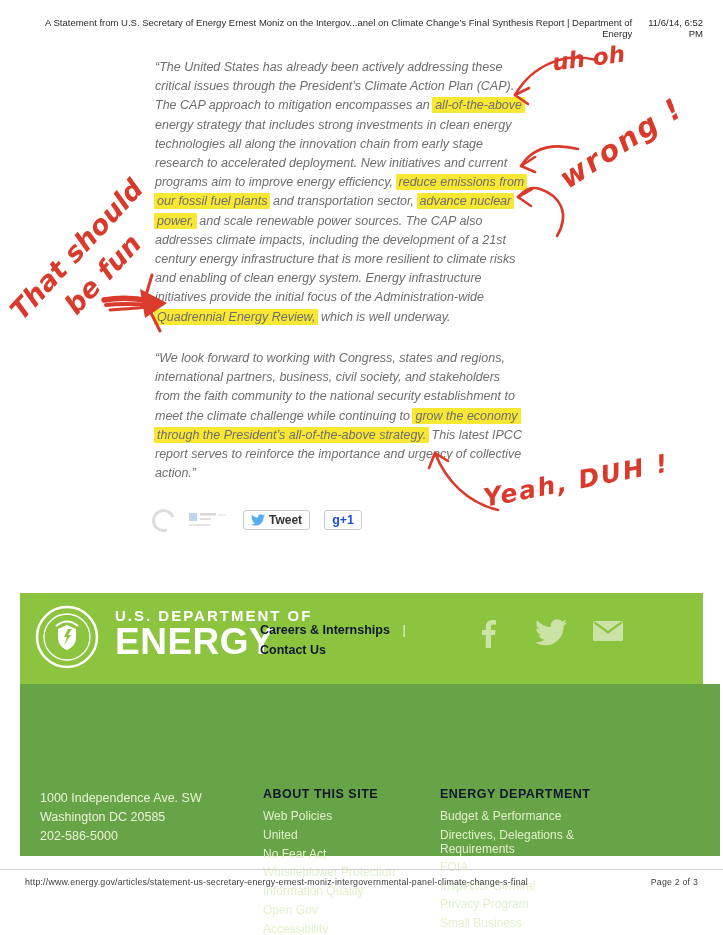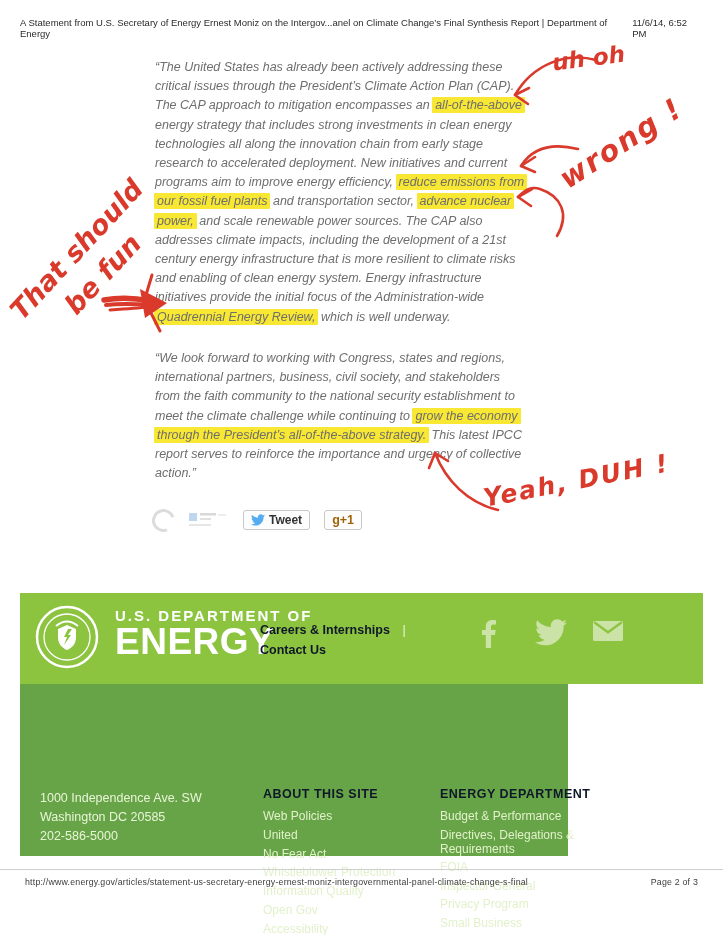--- a/index.html
+++ b/index.html
@@ -1,21 +1,21 @@
 <!DOCTYPE html>
 <html><head>
 <meta charset="utf-8">
 <style>
   html,body{margin:0;padding:0;background:#fff;}
   .page{position:relative;width:723px;height:935px;background:#fff;overflow:hidden;
         font-family:"Liberation Sans",sans-serif;}
 
   
   .print-header{position:absolute;top:17px;left:20px;right:20px;display:flex;
-    justify-content:space-between;font-size:9.5px;color:#2b2b2b;}
+    justify-content:space-between;font-size:9.5px;color:#2b2b2b;text-align:right;}
   .print-footer{position:absolute;top:869px;left:0;right:0;border-top:1px solid #cfcfcf;
     padding:7px 25px 0;display:flex;justify-content:space-between;
     font-size:8.8px;color:#3c3c3c;letter-spacing:.2px;box-sizing:border-box;}
 
   
   .para{position:absolute;left:155px;width:385px;font-size:12.5px;font-style:italic;
     color:#6e6e6e;}
   .tline{white-space:pre;line-height:19.2px;}
   .hl{background:#f8e733;padding:1px 3px;margin:0 -1px;border-radius:1px;}
   .p1{top:58px;}
@@ -32,26 +32,26 @@
   .ann-svg{position:absolute;left:0;top:0;pointer-events:none;}
 
   
   .share{position:absolute;left:152px;top:508px;height:24px;display:flex;
          align-items:center;gap:14px;}
   .ghost-a{width:17px;height:17px;border:3px solid #dcdcdc;border-right-color:transparent;
            border-radius:50%;transform:rotate(25deg);}
   .btn{display:flex;align-items:center;gap:4px;height:20px;padding:0 7px;
        background:#fdfdfd;border:1px solid #c9c9c9;border-radius:3px;
        font-size:12px;font-weight:bold;color:#333;text-decoration:none;box-sizing:border-box;}
-  .gp{color:#a16207;font-size:12.5px;}
+  .gp{color:#1d4ed8;font-size:12.5px;}
 
   
   .footer{position:absolute;left:20px;top:593px;width:683px;height:263px;}
   .f-top{position:absolute;left:0;top:0;width:683px;height:91px;background:#8cc440;}
-  .f-bottom{position:absolute;left:0;top:91px;width:548px;height:172px;background:#67a447;}
+  .f-bottom{position:absolute;left:0;top:91px;width:700px;height:172px;background:#67a447;}
   .seal{position:absolute;left:14px;top:11px;}
   .wordmark{position:absolute;left:95px;top:14px;color:#fff;cursor:pointer;}
   .wm-small{font-size:15px;font-weight:bold;letter-spacing:2px;}
   .wm-large{font-size:37px;font-weight:bold;letter-spacing:.5px;line-height:36px;}
   .f-links{position:absolute;left:240px;top:27px;color:#fff;font-size:12.5px;
            font-weight:bold;line-height:20px;}
   .f-links a{color:#0f172a;text-decoration:none;cursor:pointer;}
   .f-links .sep{margin-left:9px;font-weight:normal;color:#e9f5d8;}
   .f-social{position:absolute;left:0;top:0;width:683px;height:91px;}
   .f-social a{position:absolute;top:26px;cursor:pointer;}

